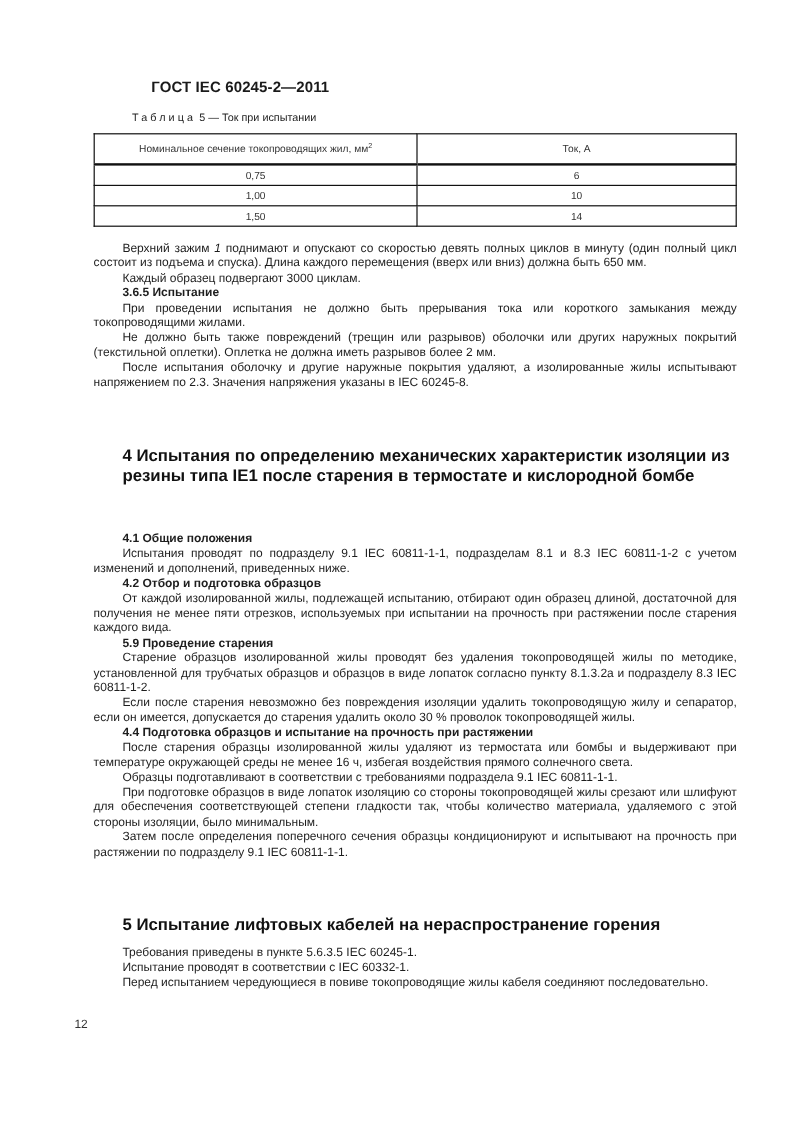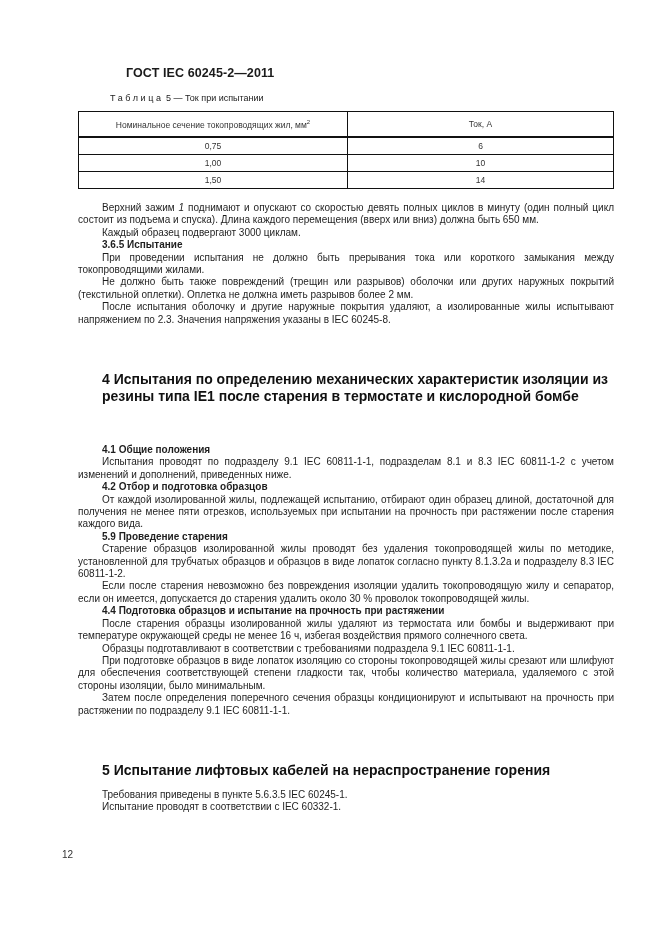--- a/index.html
+++ b/index.html
@@ -99,15 +99,16 @@
   <p class="p">Затем после определения поперечного сечения образцы кондиционируют и испытывают на прочность при растяжении по подразделу 9.1 IEC 60811-1-1.</p>
 </div>
 
 <div class="body-text" style="top:762px;">
   <p class="section">5 Испытание лифтовых кабелей на нераспространение горения</p>
 </div>
 
 <div class="body-text" style="top:789px;">
   <p class="p">Требования приведены в пункте 5.6.3.5 IEC 60245-1.</p>
   <p class="p">Испытание проводят в соответствии с IEC 60332-1.</p>
+  <p class="p">Перед испытанием чередующиеся в повиве токопроводящие жилы кабеля соединяют последовательно.</p>
 </div>
 
 <div class="page-num">12</div>
 
 </body></html>

